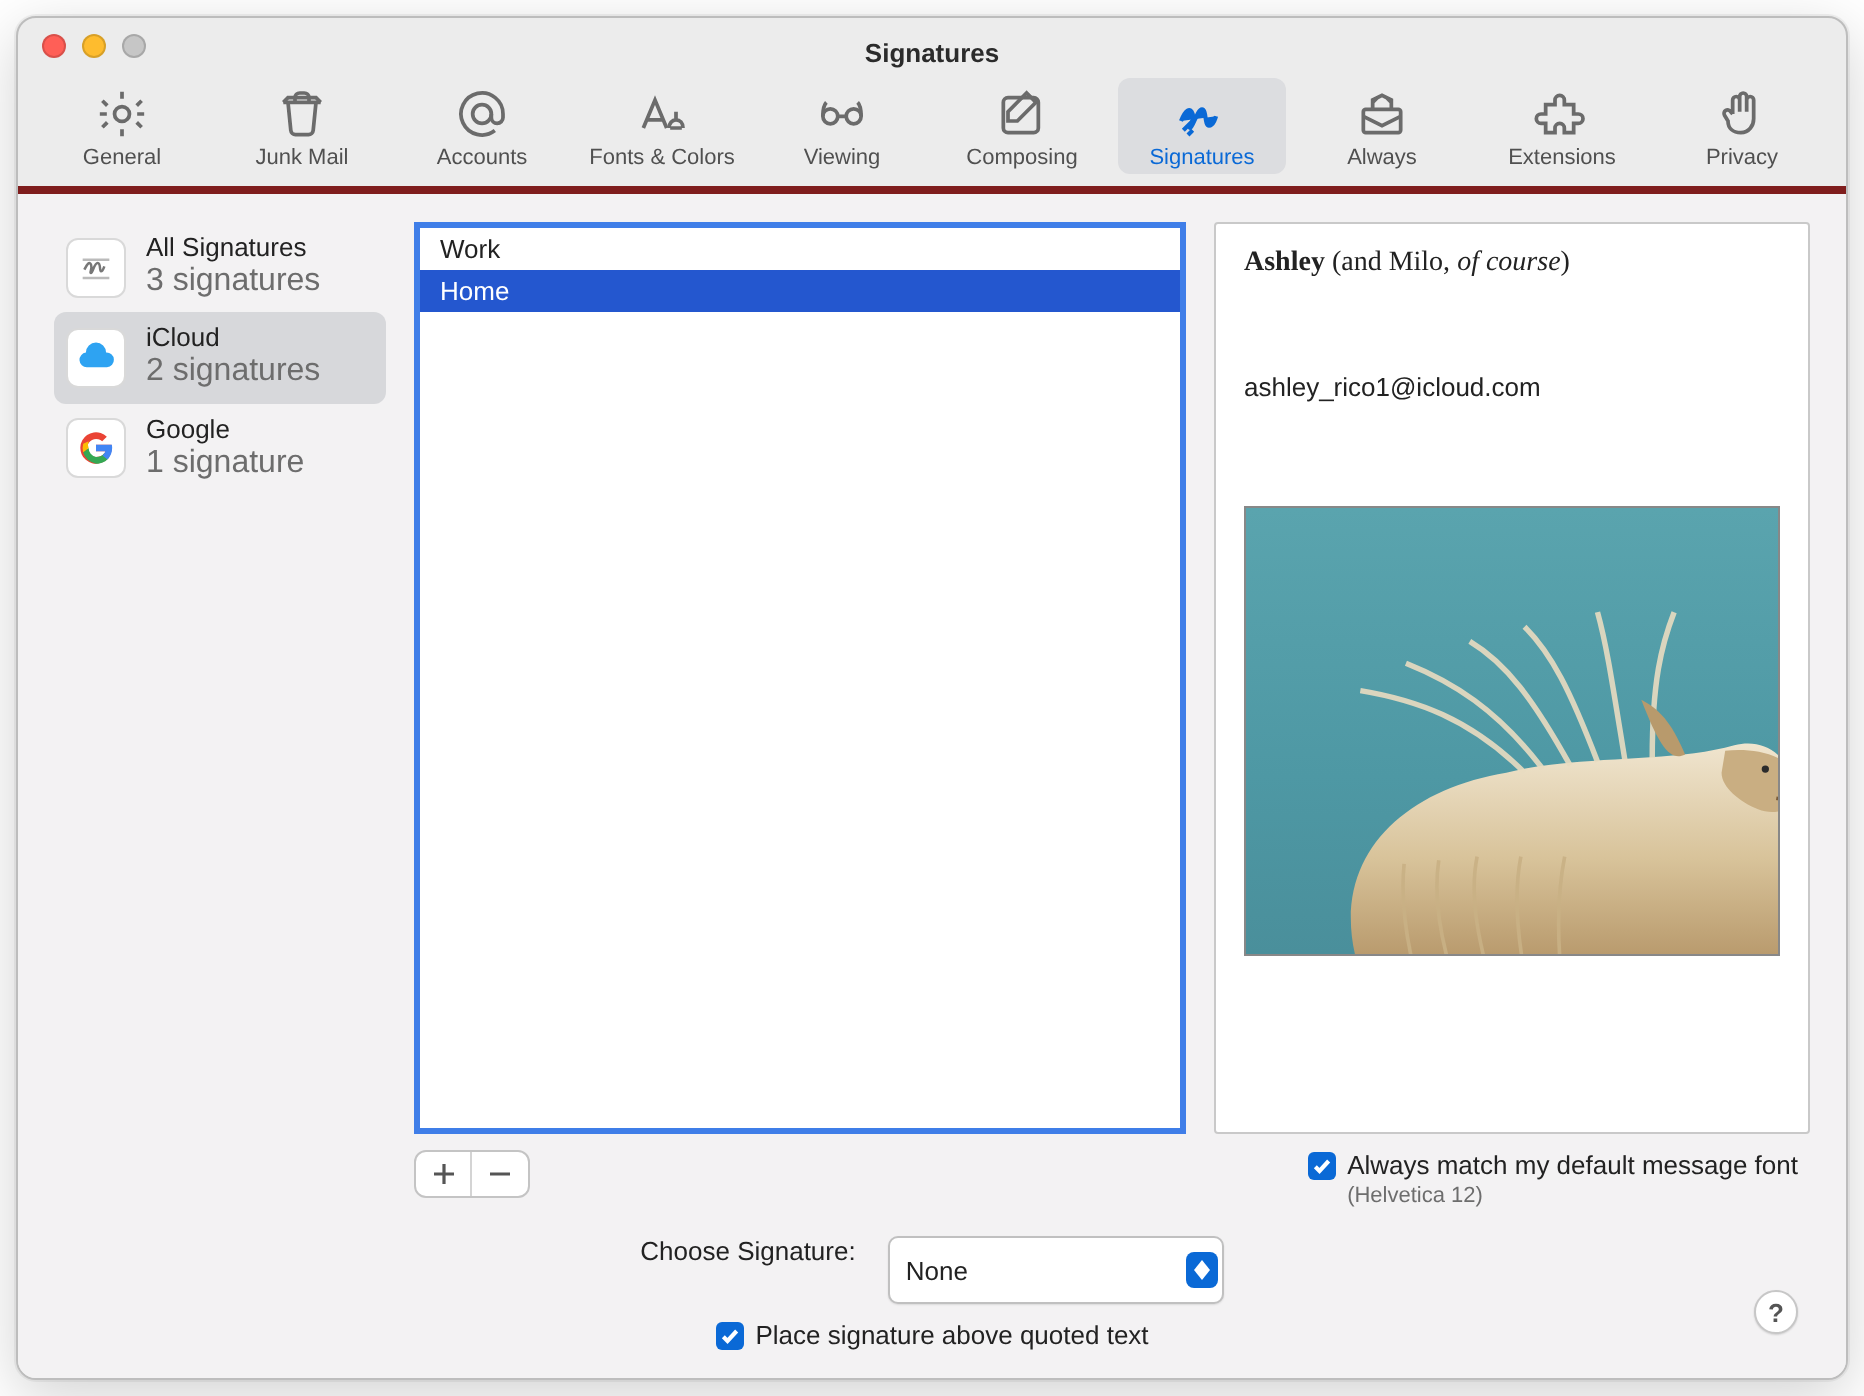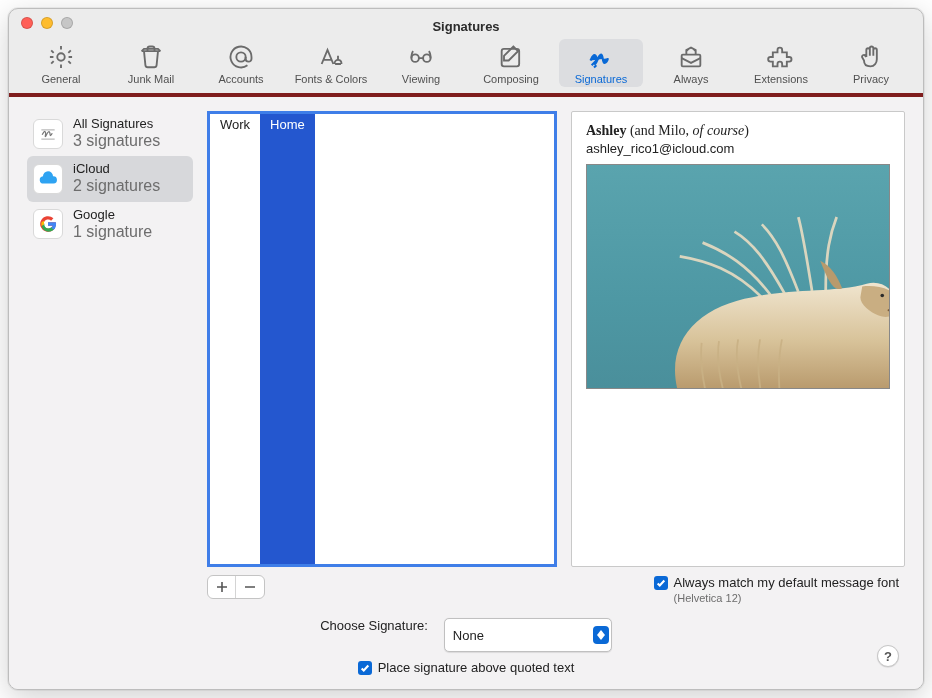--- a/index.html
+++ b/index.html
@@ -122,45 +122,46 @@
     width: 30px; height: 30px; border-radius: 6px;
     display:flex;align-items:center;justify-content:center;
     background: #fff;
     border: 1px solid #d9d9d9;
     flex-shrink:0;
   }
   .acct .ainfo { display:flex; flex-direction:column; line-height:1.15; overflow:hidden;}
   .acct .aname { font-size:13px; color:#222; white-space:nowrap; overflow:hidden; text-overflow:ellipsis;}
   .acct .acount { font-size:16px; color:#6d6d6d; }
   .col-sigs {
-    width: 350px;
+    width: 386px;
     background: #fff;
     border: 3px solid #3f7ee8;
     border-radius: 0;
     display: flex;
-    flex-direction: row;
+    flex-direction: column;
     overflow:hidden;
   }
   .sig-item {
     font-size: 13px;
     padding: 1px 10px;
     line-height: 19px;
     color:#222;
   }
   .sig-item.selected {
     background: #2457cf;
     color: #fff;
   }
   .col-preview {
     flex: 1;
     background: #fff;
     border: 1px solid #c9c9c9;
     padding: 10px 14px;
     display:flex;flex-direction:column;
     overflow:hidden;
+    gap:44px;
   }
   .sig-line1 {
     font-size: 14px;
   }
   .sig-line1 .nm { font-weight: 700; font-family: Georgia, serif;}
   .sig-line1 .paren { font-family: Georgia, serif; }
   .sig-line1 .ital { font-style: italic; font-family: Georgia, serif; }
   .sig-line2 {
     font-size: 13px;
     margin-top: 2px;

